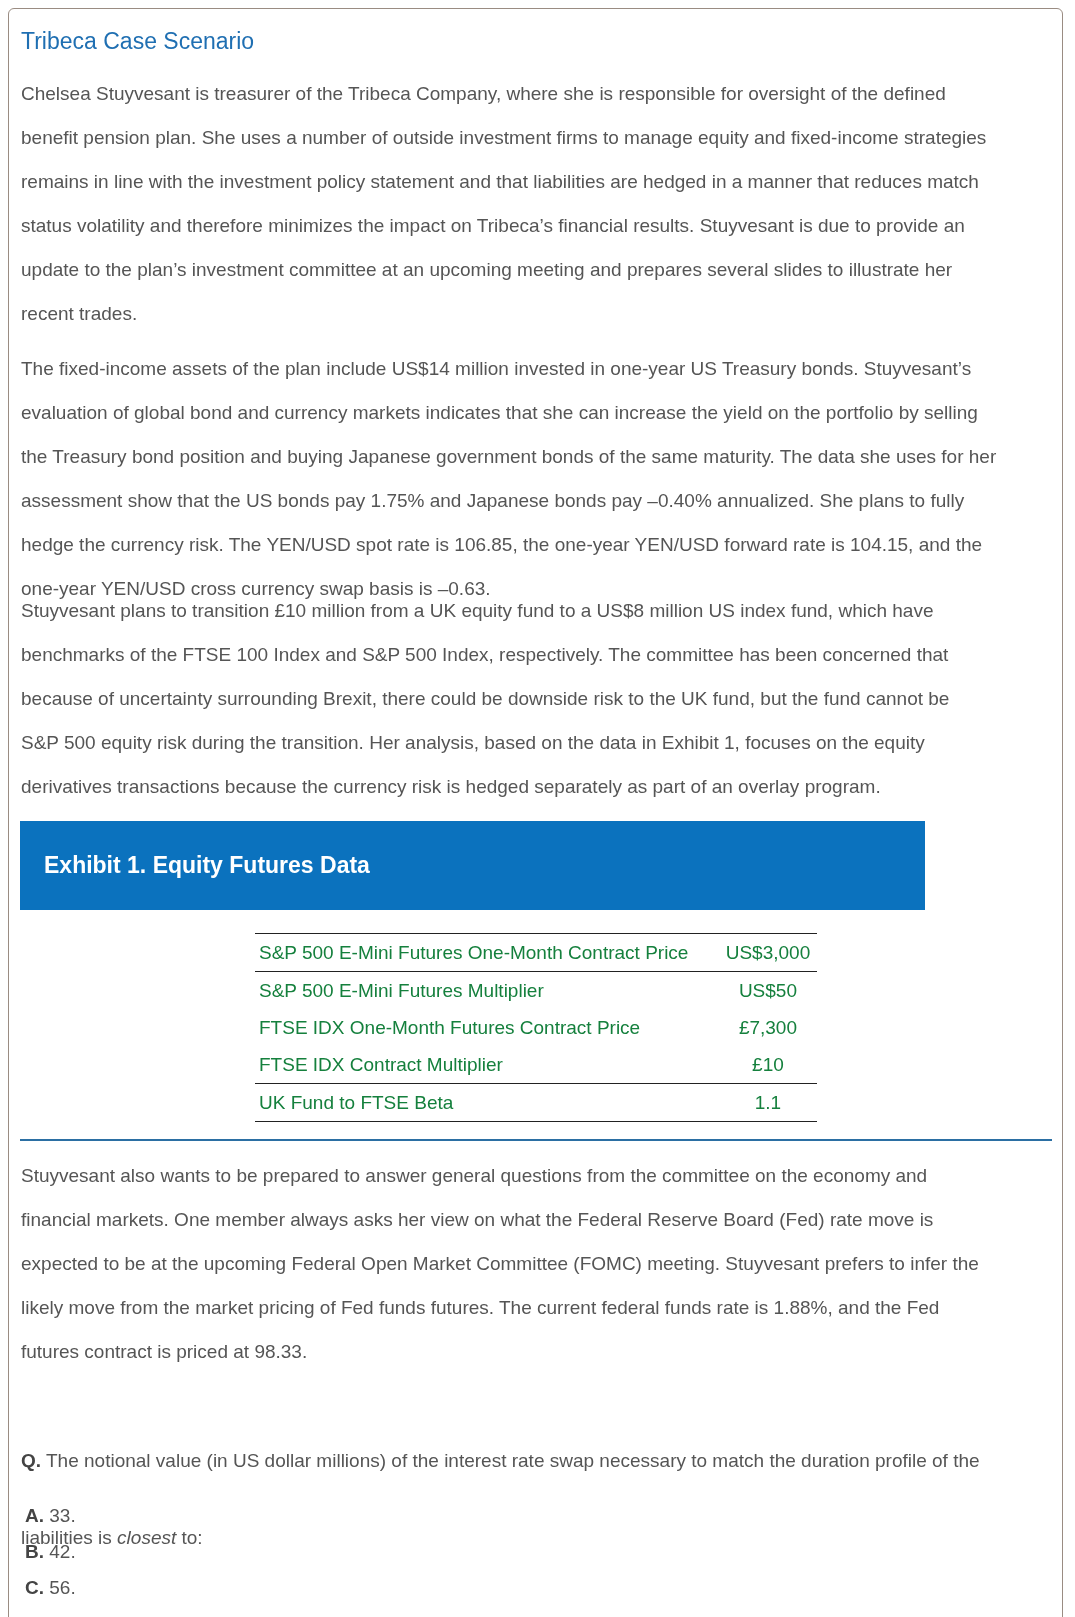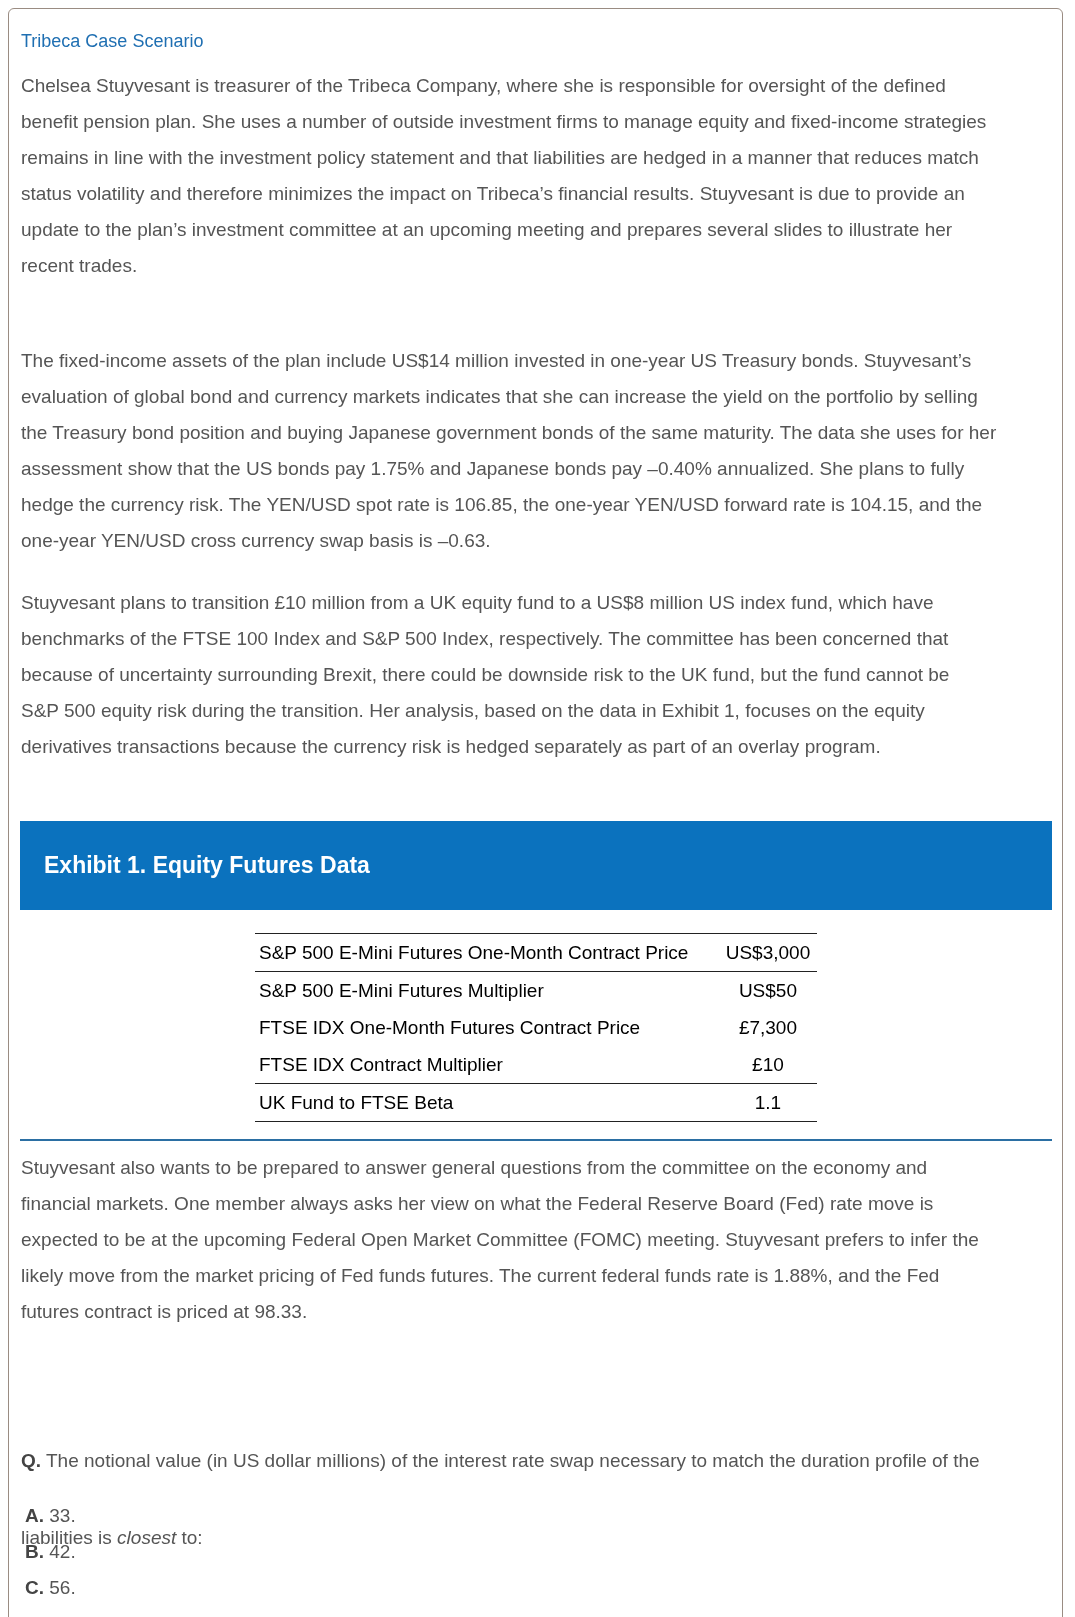--- a/index.html
+++ b/index.html
@@ -23,67 +23,67 @@
       height: 1640px;
       border: 1px solid #9a8c82;
       border-radius: 6px;
       background: #ffffff;
       box-sizing: border-box;
     }
     .title {
       position: absolute;
       left: 21px;
       top: 26px;
-      font-size: 18px;
+      font-size: 23px;
       color: #1f6fb2;
       font-weight: normal;
       margin: 0;
       line-height: 30px;
     }
     .para {
       position: absolute;
       left: 21px;
       width: 1030px;
       font-size: 19px;
       line-height: 36px;
       color: #555555;
       margin: 0;
     }
-    .para span.line { display: block; white-space: nowrap; }
+    .para span.line { display: block; white-space: nowrap; margin-top: 8px; }
     #p1 { top: 68px; }
     #p2 { top: 343px; }
     #p3 { top: 585px; }
     #p4 { top: 1150px; }
 
     .exhibit-header {
       position: absolute;
       left: 20px;
       top: 821px;
-      width: 1032px;
+      width: 905px;
       height: 89px;
       background: #0b72be;
       box-sizing: border-box;
     }
     .exhibit-title {
       position: absolute;
       left: 24px;
       top: 30px;
       color: #ffffff;
       font-weight: bold;
       font-size: 23px;
       line-height: 28px;
     }
     .exhibit-table {
       position: absolute;
       left: 255px;
       top: 933px;
       width: 562px;
       border-collapse: collapse;
       font-size: 19px;
-      color: #000000;
+      color: #15803d;
     }
     .exhibit-table td {
       padding: 0 4px;
       height: 37px;
       line-height: 37px;
       white-space: nowrap;
     }
     .exhibit-table td.val { text-align: center; }
     .exhibit-table tr.top-rule td { border-top: 1.5px solid #222222; }
     .exhibit-table tr.bottom-rule td { border-bottom: 1.5px solid #222222; }

